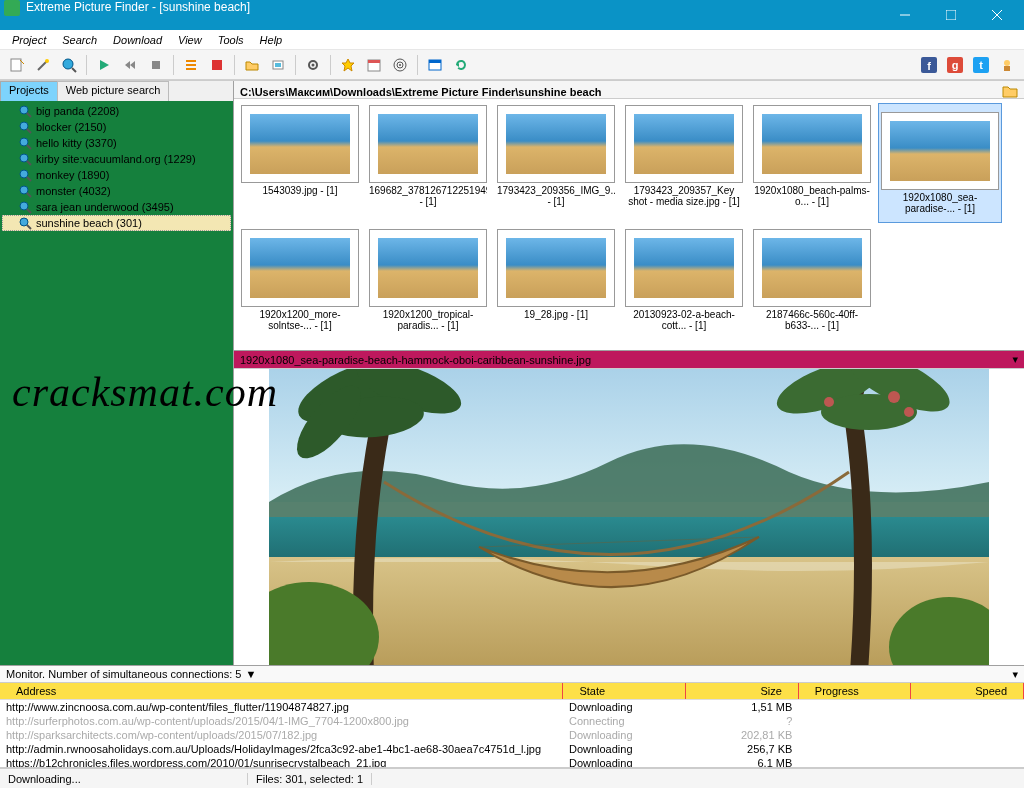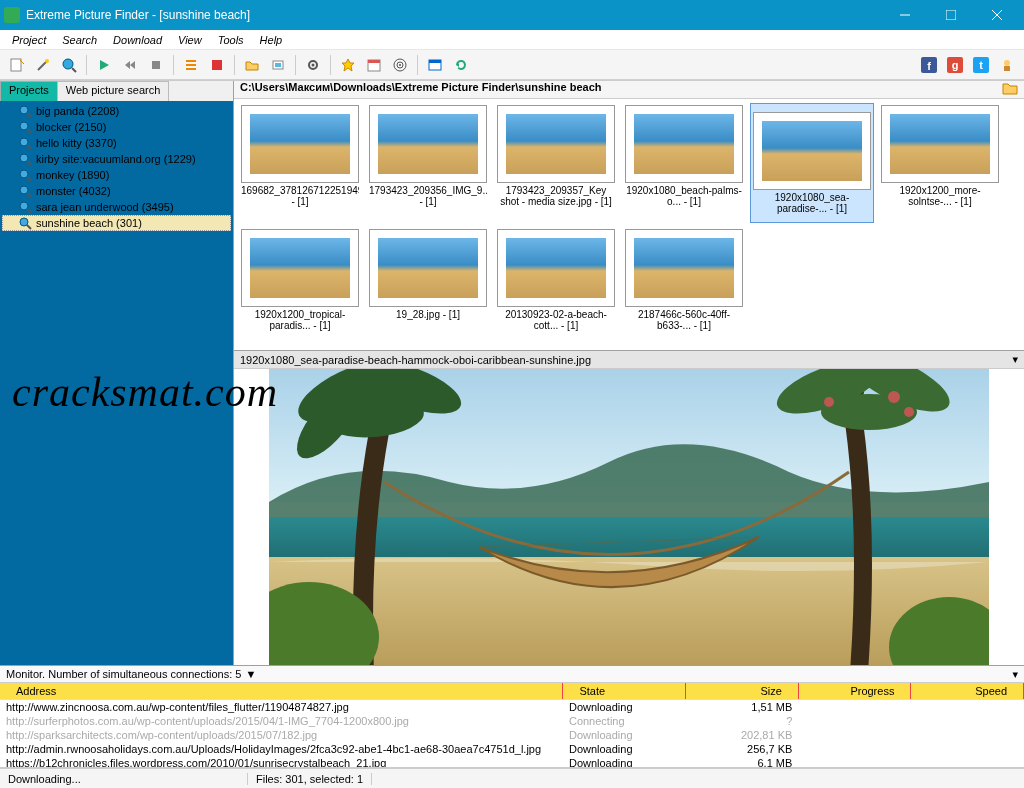--- a/index.html
+++ b/index.html
@@ -1,57 +1,57 @@
 <!DOCTYPE html>
 <html><head>
 <meta charset="utf-8">
 <style>
 * { box-sizing: border-box; margin: 0; padding: 0; font-family: "Segoe UI", Tahoma, sans-serif; font-size: 11px; }
 body { width: 1024px; height: 788px; background: #fff; display: flex; flex-direction: column; overflow: hidden; }
 
 
-.titlebar { height: 30px; background: #0a93c6; display: flex; align-items: center; color: #fff; padding: 0 4px; }
+.titlebar { height: 30px; background: #0a93c6; display: flex; color: #fff; padding: 0 4px; }
 .titlebar .appicon { width: 16px; height: 16px; background: #3a5; margin-right: 6px; border-radius: 2px; }
 .titlebar .title { flex: 1; font-size: 12px; }
 .titlebar .winbtn { width: 46px; height: 30px; display: flex; align-items: center; justify-content: center; cursor: pointer; }
 
 
 .menubar { height: 20px; background: #fff; display: flex; align-items: center; padding: 0 4px; border-bottom: 1px solid #e7e7e7; }
 .menubar .menu { padding: 2px 8px; cursor: pointer; font-style: italic; }
 
 
 .toolbar { height: 30px; background: #f5f5f5; display: flex; align-items: center; padding: 2px 4px; border-bottom: 1px solid #d0d0d0; }
 .toolbar .tbtn { width: 24px; height: 24px; display: flex; align-items: center; justify-content: center; margin: 0 1px; cursor: pointer; border-radius: 2px; }
 .toolbar .sep { width: 1px; height: 20px; background: #ccc; margin: 0 4px; }
 .toolbar .spacer { flex: 1; }
 
 
 .main { flex: 1; display: flex; min-height: 0; border-top: 1px solid #ccc; }
 
 
 .left { width: 234px; display: flex; flex-direction: column; border-right: 1px solid #a0a0a0; }
 .tabstrip { height: 20px; display: flex; background: #f0f0f0; }
-.tabstrip .tab { padding: 2px 8px; border: 1px solid #aaa; border-bottom: none; background: #14b8a6; margin-right: -1px; cursor: pointer; }
+.tabstrip .tab { padding: 2px 8px; border: 1px solid #aaa; border-bottom: none; background: #7dd3fc; margin-right: -1px; cursor: pointer; }
 .tabstrip .tab.inactive { background: #eee; border-color: #bbb; }
-.tree { flex: 1; overflow: auto; background: #0369a1; padding: 2px; }
+.tree { flex: 1; overflow: auto; background: #15803d; padding: 2px; }
 .treeitem { display: flex; align-items: center; padding: 1px 2px; white-space: nowrap; cursor: pointer; }
 .treeitem.sel { background: #f3e7b3; border: 1px dotted #999; padding: 0 1px; }
 .treeitem .ticon { width: 14px; height: 14px; margin: 0 4px 0 14px; display: inline-flex; align-items: center; justify-content: center; }
 
 
 .right { flex: 1; display: flex; flex-direction: column; min-width: 0; }
-.pathbar { height: 18px; background: #f5f5f5; display: flex; align-items: flex-start; padding: 0 6px; border-bottom: 1px solid #ccc; gap: 47px; }
+.pathbar { height: 18px; background: #f5f5f5; display: flex; align-items: flex-end; padding: 0 6px; border-bottom: 1px solid #ccc; gap: 47px; }
 .pathbar .path { flex: 1; font-weight: bold; overflow: hidden; text-overflow: ellipsis; }
 .thumbs { height: 252px; overflow: auto; background: #fff; padding: 4px; display: flex; flex-wrap: wrap; gap: 4px; border-bottom: 1px solid #a0a0a0; }
 .thumb { width: 124px; display: flex; flex-direction: column; align-items: center; padding: 2px; cursor: pointer; }
 .thumb.sel { background: #cce5ff; border: 1px solid #5a9add; padding: 1px; justify-content: center; }
 .thumb .frame { width: 118px; height: 78px; border: 1px solid #999; display: flex; align-items: center; justify-content: center; background: #fff; padding: 8px; }
 .thumb .img { width: 100%; height: 100%; background: linear-gradient(180deg,#6db6e8 0%,#3a8dc6 45%,#dcb46a 55%,#c9a05a 100%); }
 .thumb .cap { text-align: center; font-size: 10px; line-height: 11px; height: 22px; overflow: hidden; margin-top: 2px; width: 118px; }
-.previewbar { height: 18px; border-bottom: 1px solid #ccc; display: flex; align-items: center; padding: 0 6px; background: #e5e5e5; }
+.previewbar { height: 18px; border-bottom: 1px solid #ccc; display: flex; align-items: center; padding: 0 6px; background: #be185d; }
 .previewbar .pname { flex: 1; overflow: hidden; text-overflow: ellipsis; }
 .preview { flex: 1; background: #fff; display: flex; align-items: center; justify-content: center; overflow: hidden; position:relative; }
 .preview .pimg { width: 720px; height: 310px; position: relative; overflow: hidden; }
 
 
 .monitorbar { height: 18px; border-top: 1px solid #a0a0a0; border-bottom: 1px solid #ccc; display: flex; align-items: center; padding: 0 6px; background: #f9f9f9; }
 .dltable { height: 85px; overflow: hidden; border-bottom: 1px solid #ccc; background: #fff; }
 .dltable table { width: 100%; border-collapse: collapse; table-layout: fixed; }
 .dltable th { text-align: left; padding: 2px 16px; border-right: 1px solid #ef4444; background: #fde047; font-weight: normal; border-bottom: 1px solid #ddd; }
 .dltable td { padding: 1px 6px; overflow: hidden; text-overflow: ellipsis; white-space: nowrap; }
@@ -311,20 +311,26 @@
   <div class="right">
     <div class="pathbar">
       <span class="path">C:\Users\Максим\Downloads\Extreme Picture Finder\sunshine beach</span>
       <span>
           <svg width="16" height="14">
             <path d="M1 3h5l2 2h7v8H1z" fill="#fc6" stroke="#b80"></path>
           </svg>
         </span>
     </div>
     <div class="thumbs" id="thumbs">
+        <div class="thumb">
+          <div class="frame">
+            <div class="img"></div>
+          </div>
+          <div class="cap">1543039.jpg - [1]</div>
+        </div>
         <div class="thumb">
           <div class="frame">
             <div class="img"></div>
           </div>
           <div class="cap">169682_378126712251949... - [1]</div>
         </div>
         <div class="thumb">
           <div class="frame">
             <div class="img"></div>
           </div>
@@ -452,21 +458,21 @@
         <col style="width:12%">
         <col style="width:11%">
         <col style="width:11%">
         <col style="width:11%">
       </colgroup>
     <thead>
         <tr>
       <th>Address</th>
       <th>State</th>
       <th style="text-align:right">Size</th>
-      <th style="text-align:right">Progress</th>
+      <th style="">Progress</th>
       <th style="text-align:right">Speed</th>
     </tr>
       </thead>
     <tbody id="dlbody">
         <tr>
           <td>http://www.zincnoosa.com.au/wp-content/files_flutter/11904874827.jpg</td>
           <td>Downloading</td>
           <td style="text-align:right">1,51 MB</td>
           <td></td>
           <td></td>

